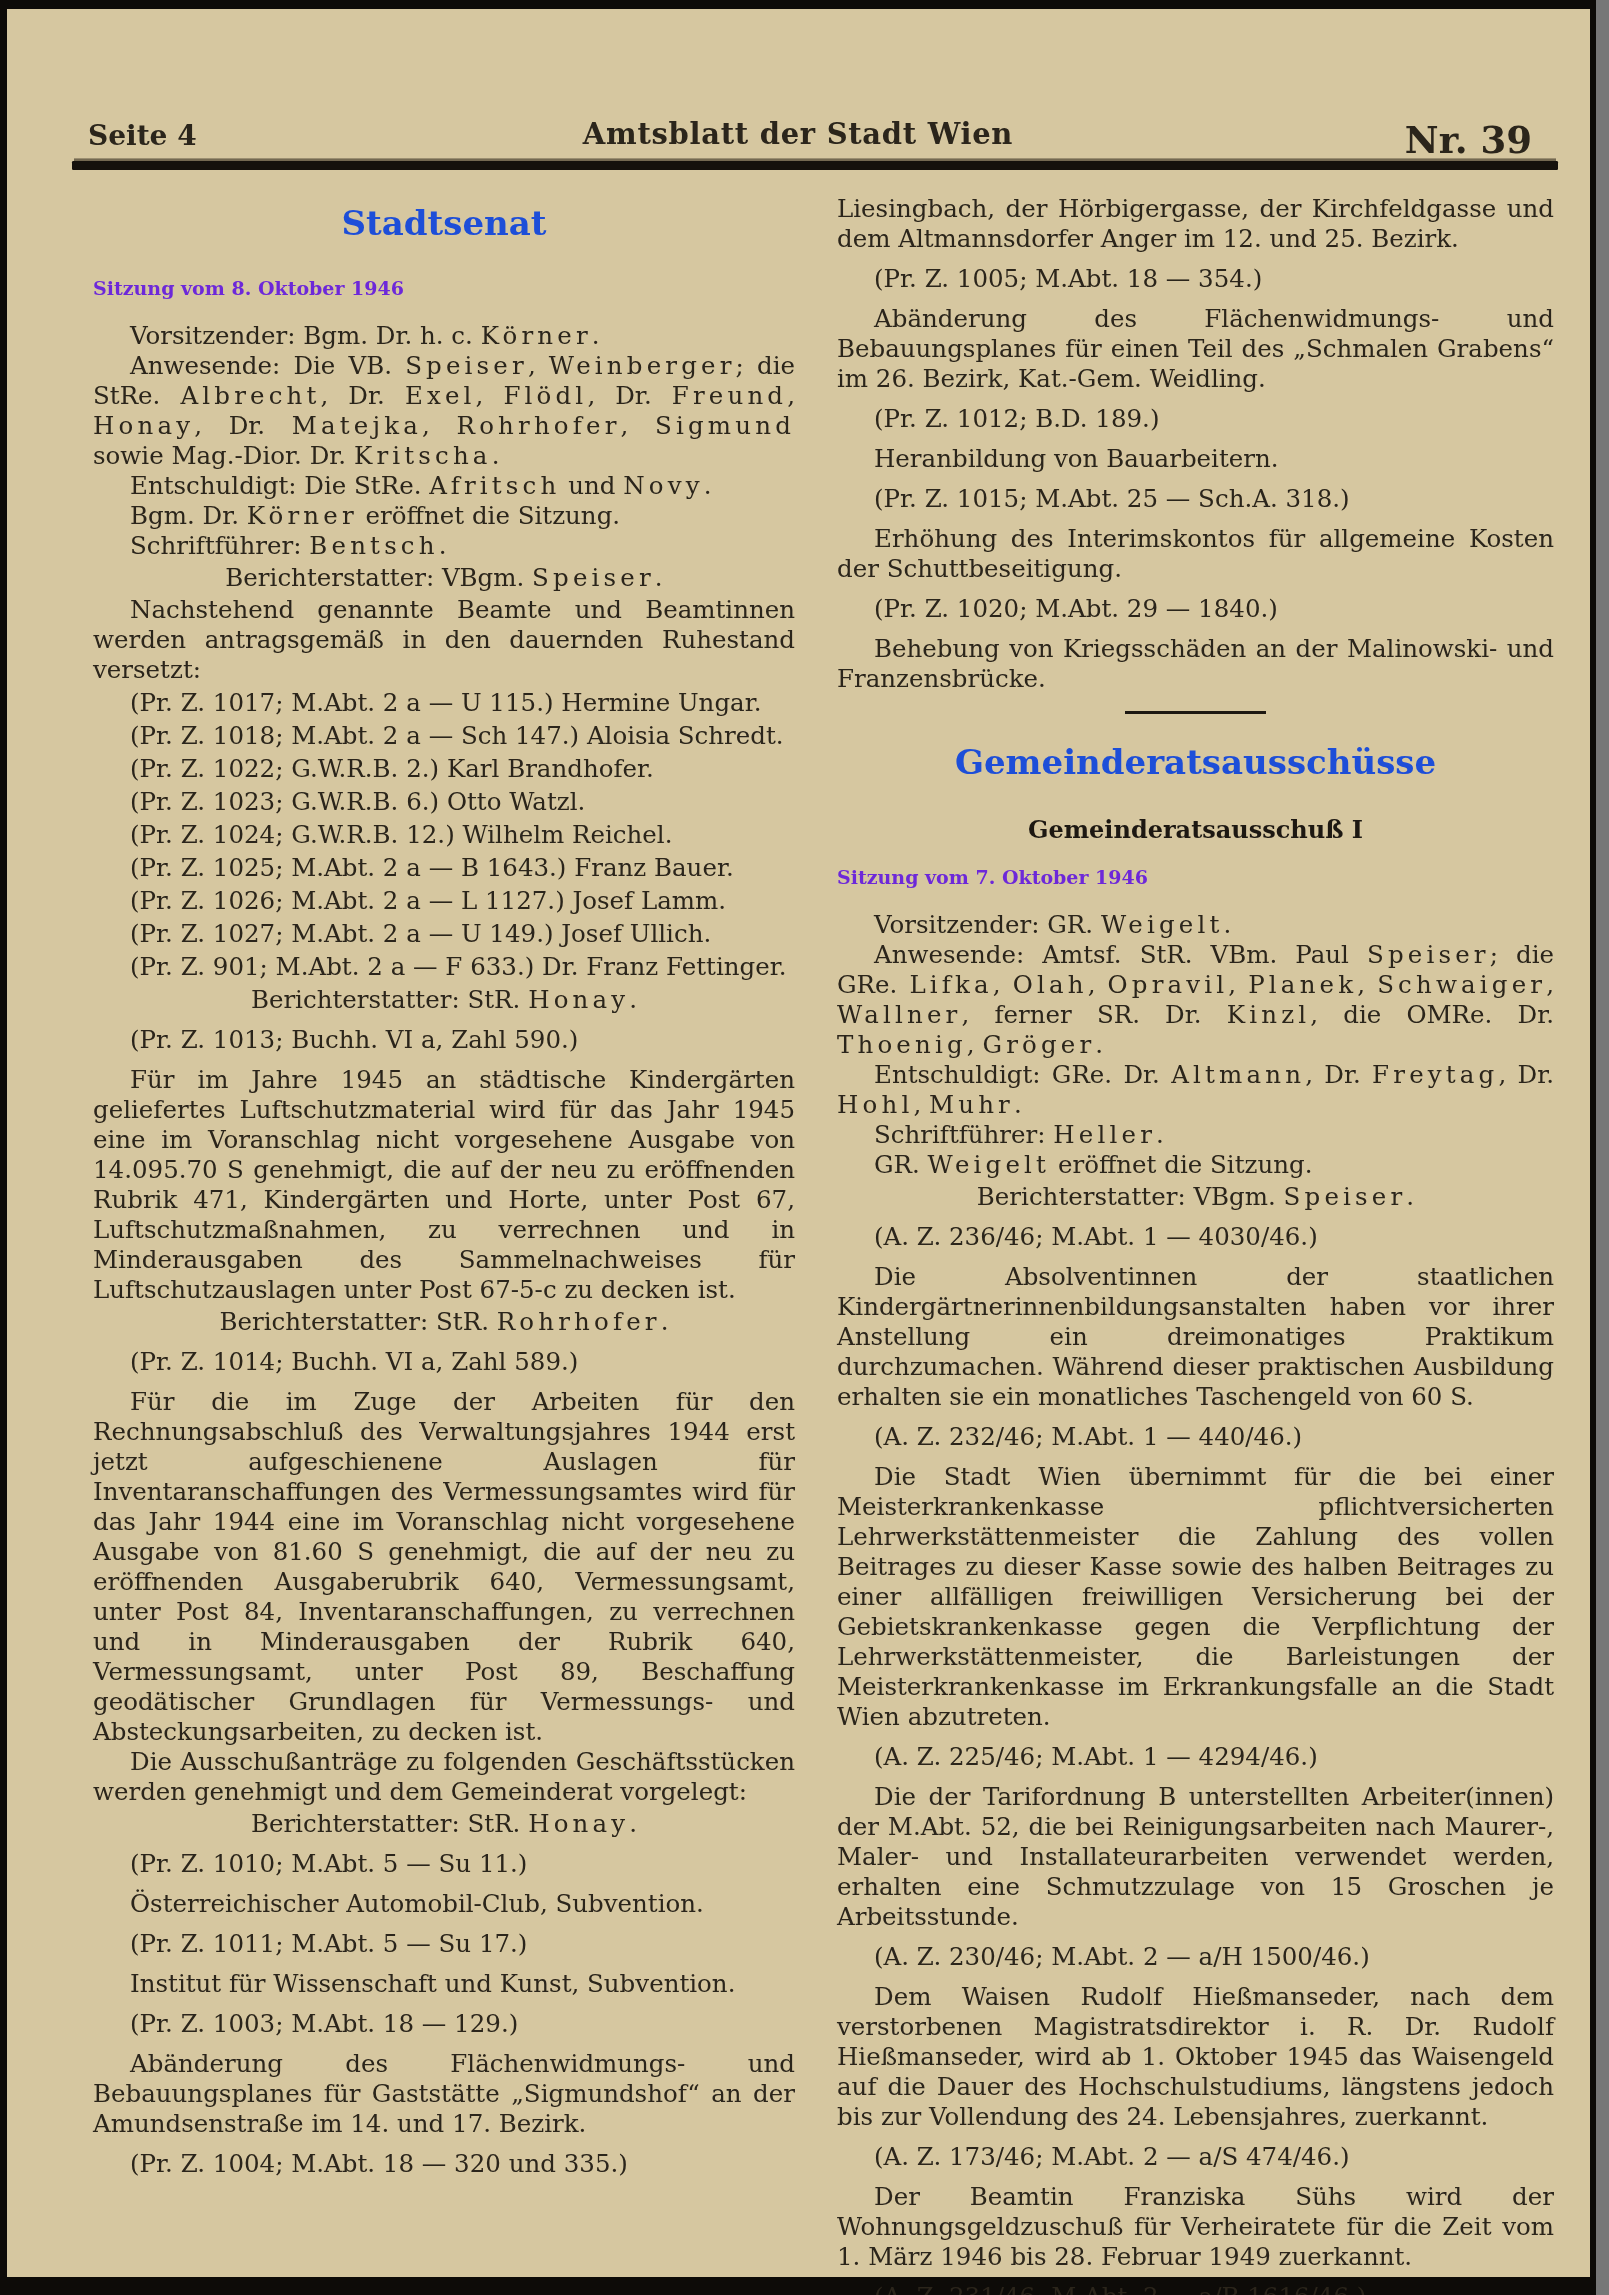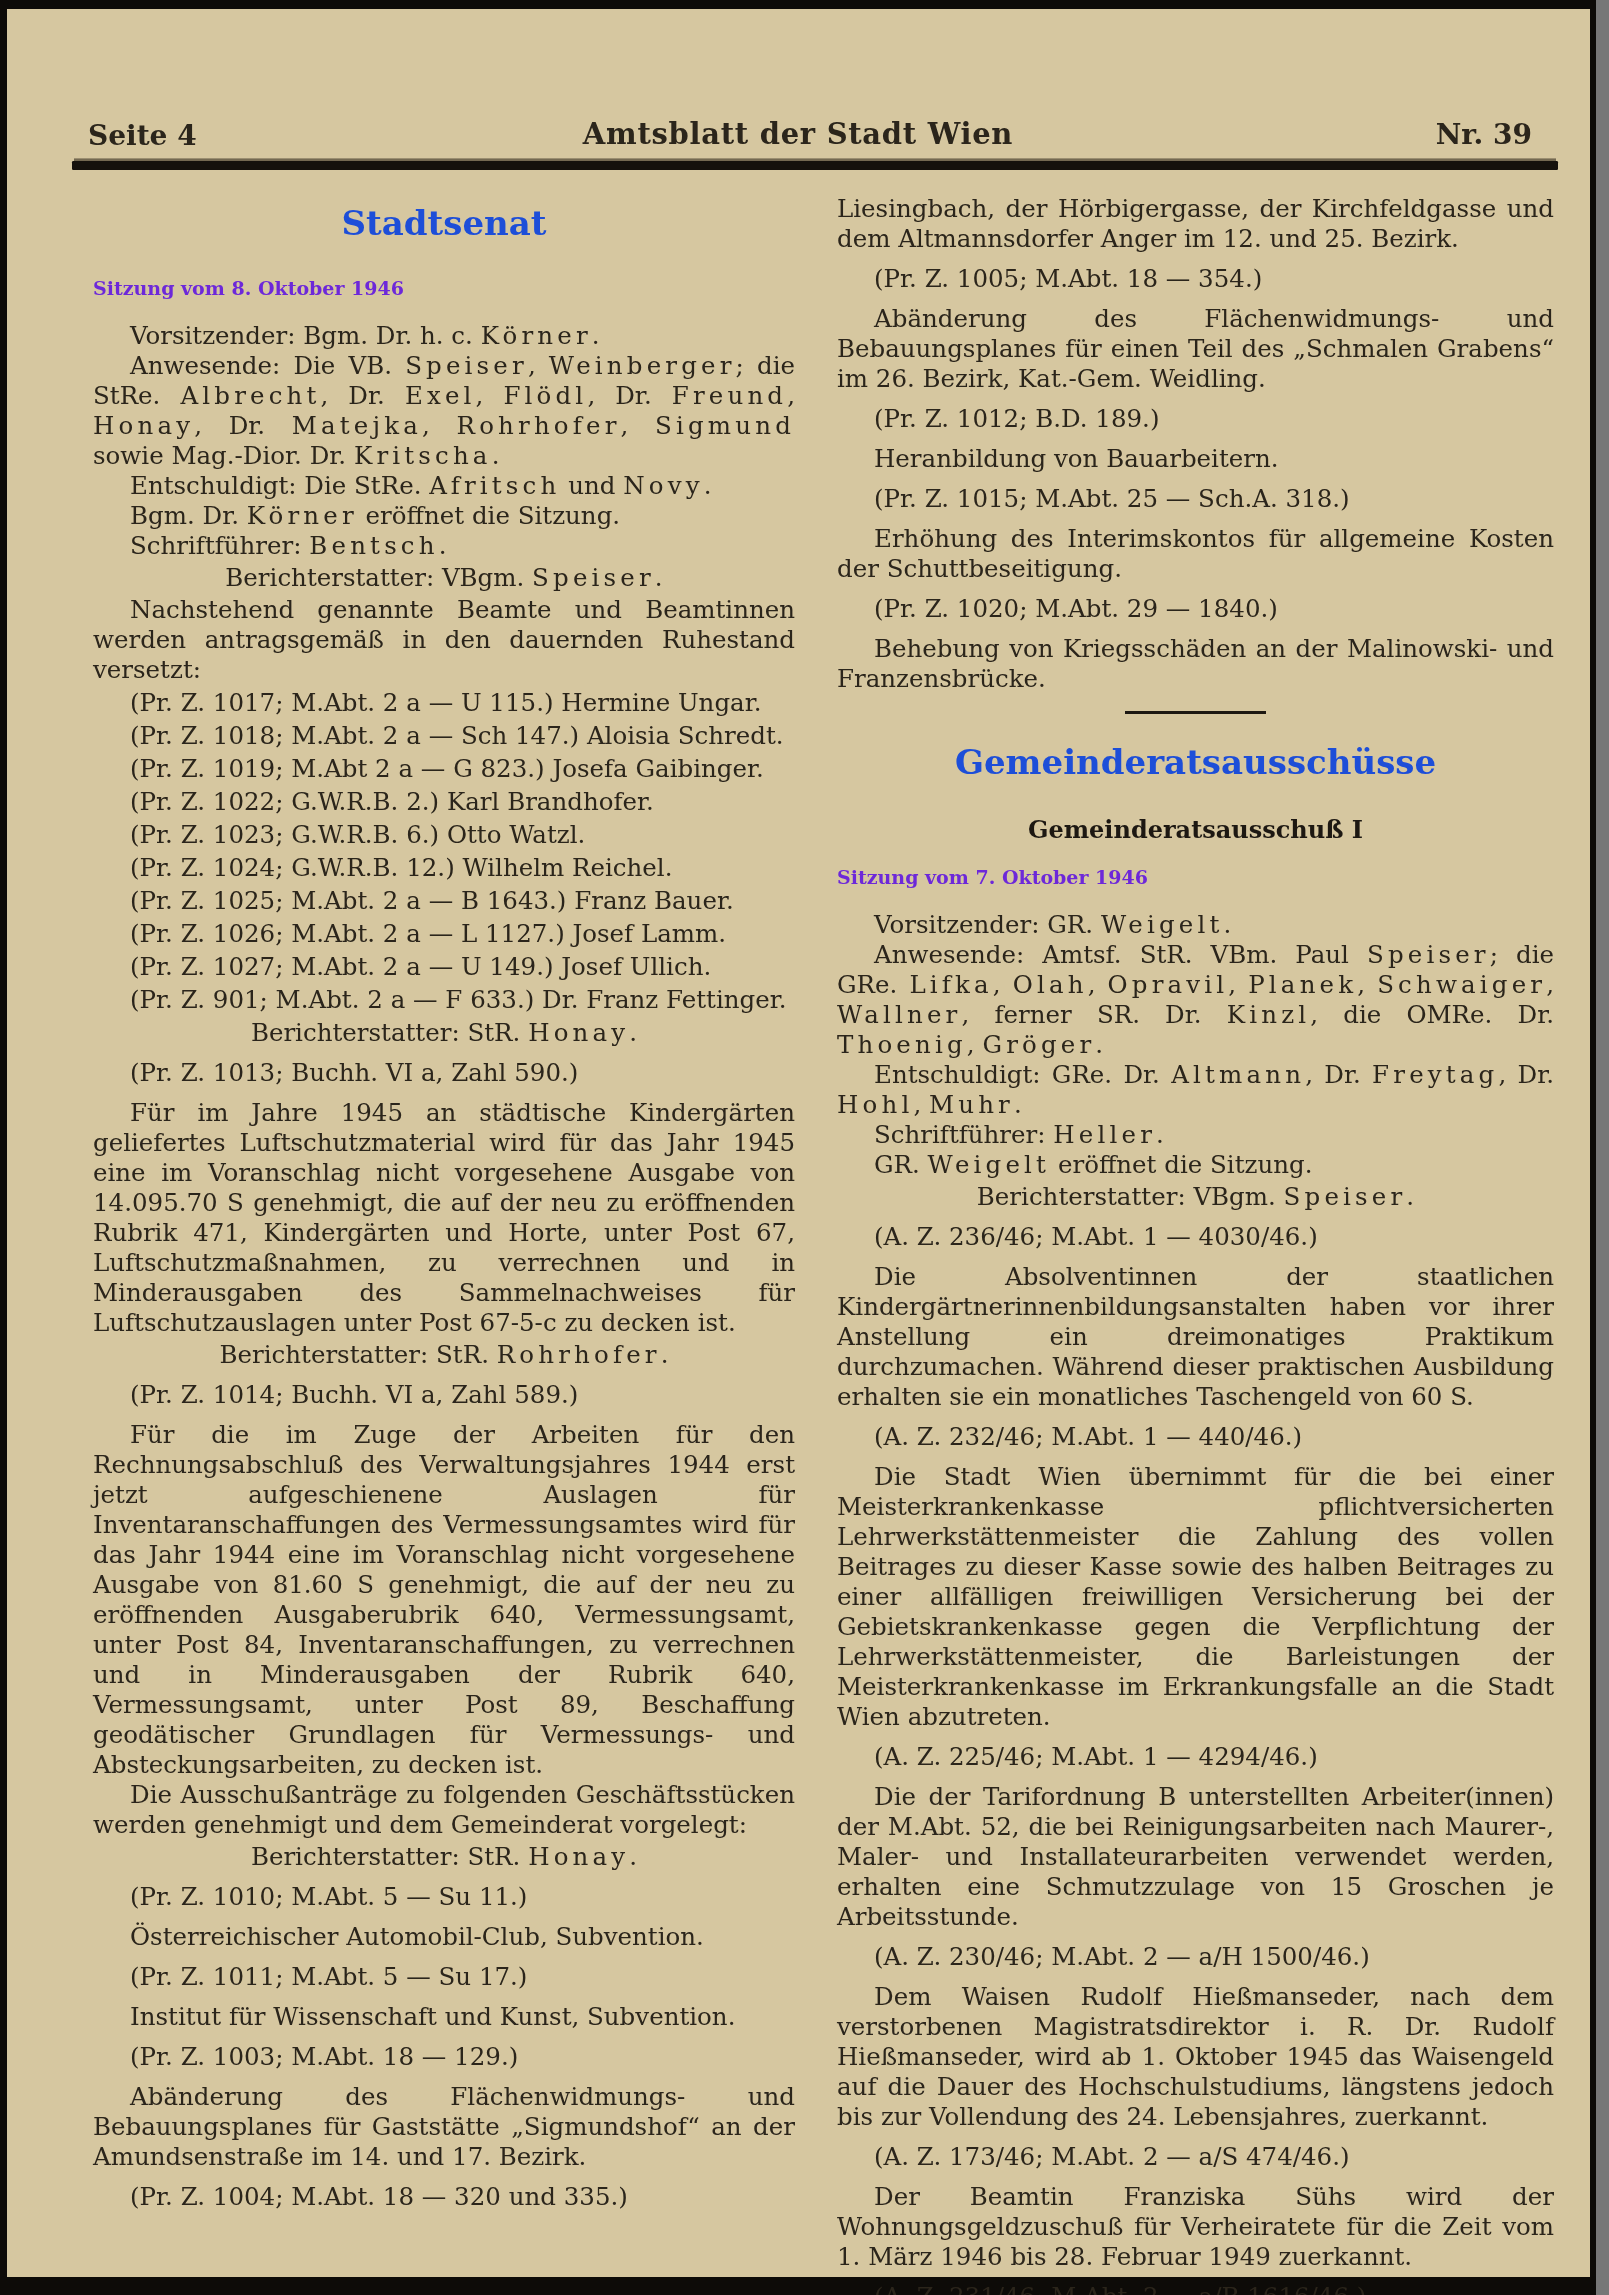--- a/index.html
+++ b/index.html
@@ -20,21 +20,21 @@
   .edge{position:absolute;background:#0d0b08;}
   .edge.top{left:0;top:0;width:100%;height:8.6px;}
   .edge.bottom{left:0;bottom:0;width:100%;height:18px;}
   .edge.left{left:0;top:0;width:6.6px;height:100%;}
   .edge.right{right:0;top:0;width:6px;height:100%;}
 
   
   .hdr{position:absolute;font-weight:bold;white-space:nowrap;}
   .hdr-left{left:88px;top:119px;font-size:28px;}
   .hdr-center{left:0;right:0;top:117px;text-align:center;font-size:29px;letter-spacing:0.7px;}
-  .hdr-right{right:64px;top:118px;font-size:28px;}
+  .hdr-right{right:64px;top:118px;font-size:37px;}
   .rule-main{
     position:absolute;left:72px;top:161px;width:1486px;height:8.6px;
     background:#15110c;
     box-shadow:0 -4.6px 0 -2px rgba(50,42,28,.6);
     border-radius:1.3px;
   }
 
   
   .col{
     position:absolute;top:194px;
@@ -75,21 +75,20 @@
       <p class="h3">Sitzung vom 8. Oktober 1946</p>
       <p class="p">Vorsitzender: Bgm. Dr. h. c. <span class="sp">Körner</span>.</p>
       <p class="p">Anwesende: Die VB. <span class="sp">Speiser</span>, <span class="sp">Weinberger</span>; die StRe. <span class="sp">Albrecht</span>, Dr. <span class="sp">Exel</span>, <span class="sp">Flödl</span>, Dr. <span class="sp">Freund</span>, <span class="sp">Honay</span>, Dr. <span class="sp">Matejka</span>, <span class="sp">Rohrhofer</span>, <span class="sp">Sigmund</span> sowie Mag.-Dior. Dr. <span class="sp">Kritscha</span>.</p>
       <p class="p">Entschuldigt: Die StRe. <span class="sp">Afritsch</span> und <span class="sp">Novy</span>.</p>
       <p class="p">Bgm. Dr. <span class="sp">Körner</span> eröffnet die Sitzung.</p>
       <p class="p">Schriftführer: <span class="sp">Bentsch</span>.</p>
       <p class="center">Berichterstatter: VBgm. <span class="sp">Speiser</span>.</p>
       <p class="p">Nachstehend genannte Beamte und Beamtinnen werden antragsgemäß in den dauernden Ruhestand versetzt:</p>
       <p class="item">(Pr. Z. 1017; M.Abt. 2 a — U 115.) Hermine Ungar.</p>
       <p class="item">(Pr. Z. 1018; M.Abt. 2 a — Sch 147.) Aloisia Schredt.</p>
-      <p class="item">(Pr. Z. 1019; M.Abt 2 a — G 823.) Josefa Gaibinger.</p>
       <p class="item">(Pr. Z. 1022; G.W.R.B. 2.) Karl Brandhofer.</p>
       <p class="item">(Pr. Z. 1023; G.W.R.B. 6.) Otto Watzl.</p>
       <p class="item">(Pr. Z. 1024; G.W.R.B. 12.) Wilhelm Reichel.</p>
       <p class="item">(Pr. Z. 1025; M.Abt. 2 a — B 1643.) Franz Bauer.</p>
       <p class="item">(Pr. Z. 1026; M.Abt. 2 a — L 1127.) Josef Lamm.</p>
       <p class="item">(Pr. Z. 1027; M.Abt. 2 a — U 149.) Josef Ullich.</p>
       <p class="item">(Pr. Z. 901; M.Abt. 2 a — F 633.) Dr. Franz Fettinger.</p>
       <p class="center">Berichterstatter: StR. <span class="sp">Honay</span>.</p>
       <p class="ref">(Pr. Z. 1013; Buchh. VI a, Zahl 590.)</p>
       <p class="p">Für im Jahre 1945 an städtische Kindergärten geliefertes Luftschutzmaterial wird für das Jahr 1945 eine im Voranschlag nicht vorgesehene Ausgabe von 14.095.70 S genehmigt, die auf der neu zu eröffnenden Rubrik 471, Kindergärten und Horte, unter Post 67, Luftschutzmaßnahmen, zu verrechnen und in Minderausgaben des Sammelnachweises für Luftschutzauslagen unter Post 67-5-c zu decken ist.</p>

